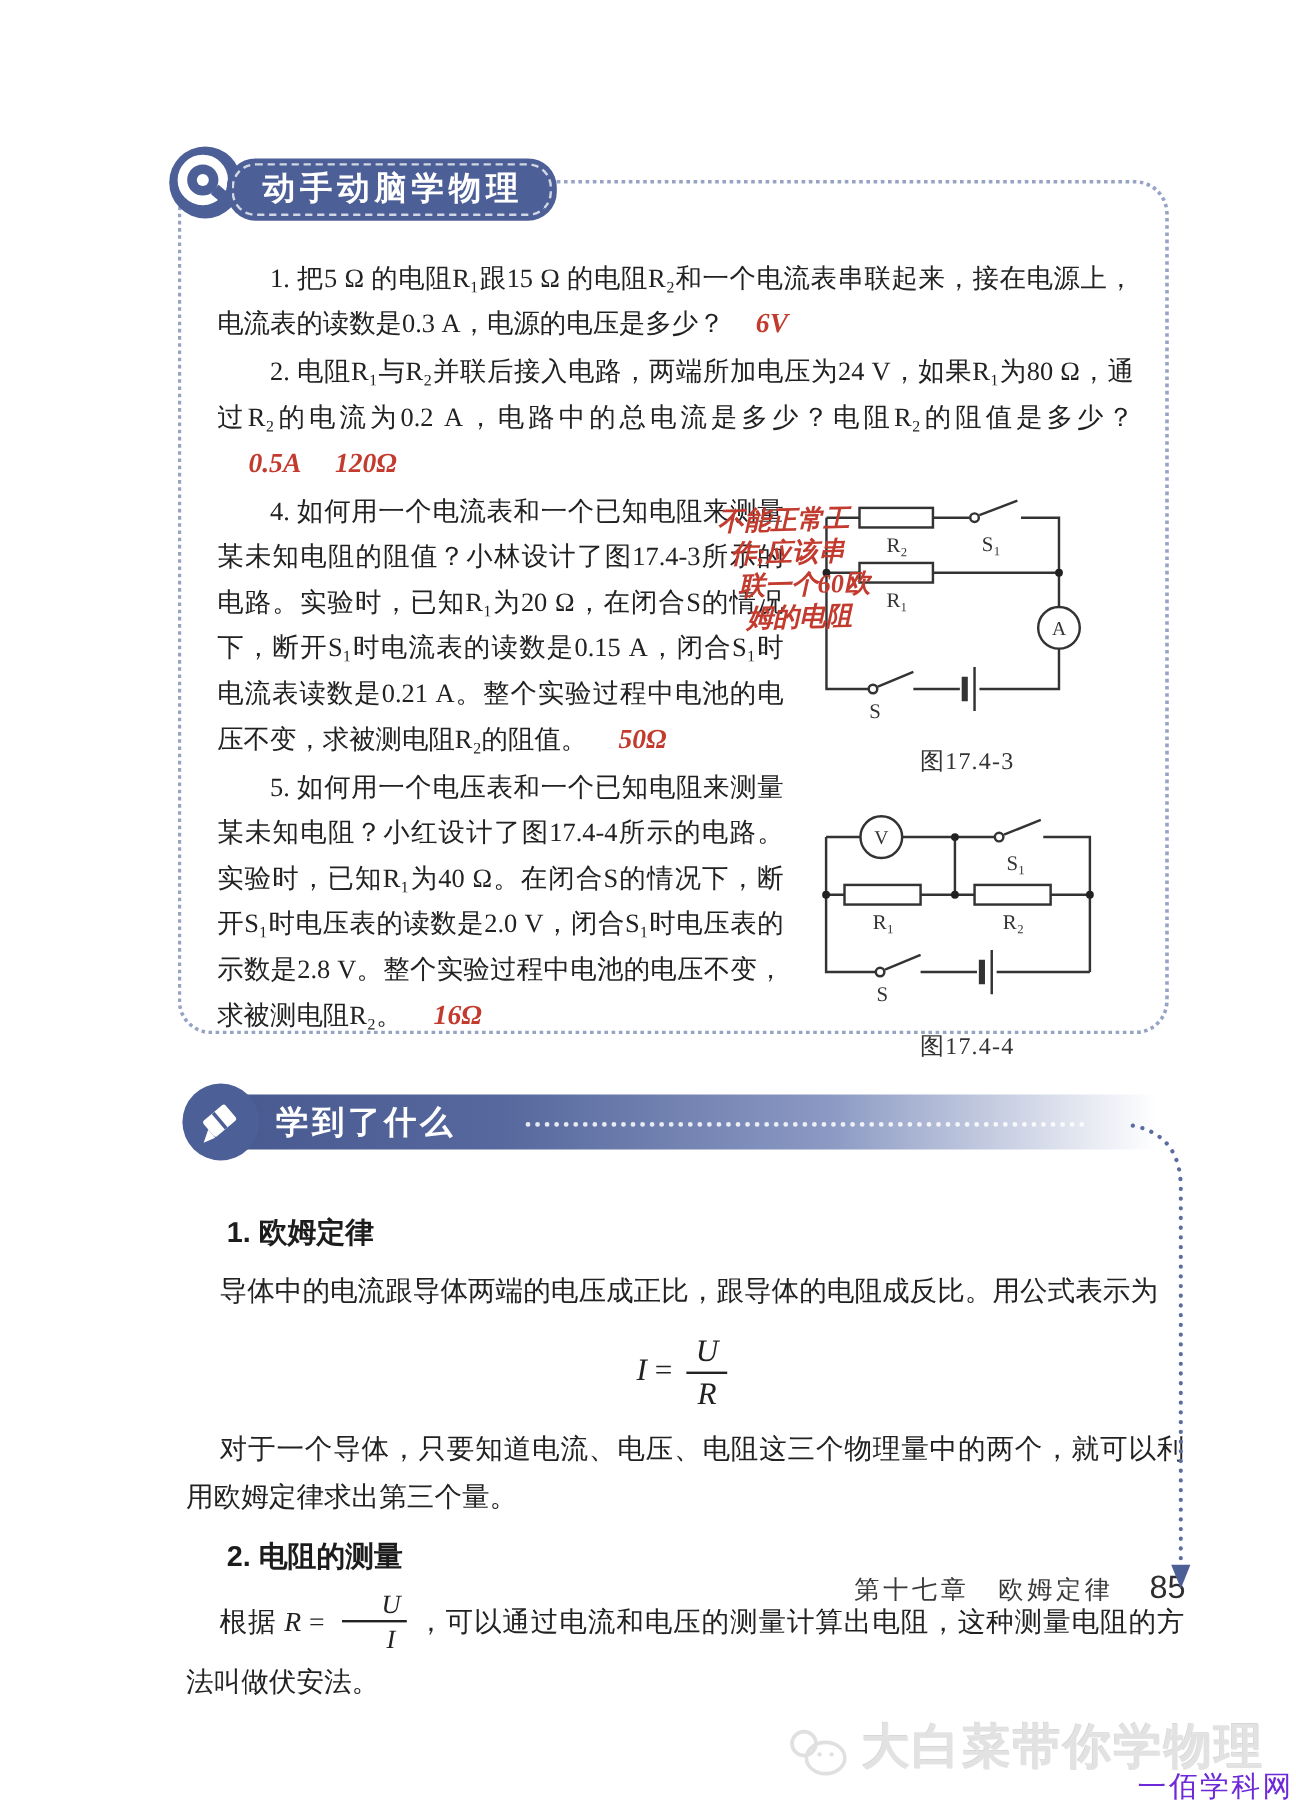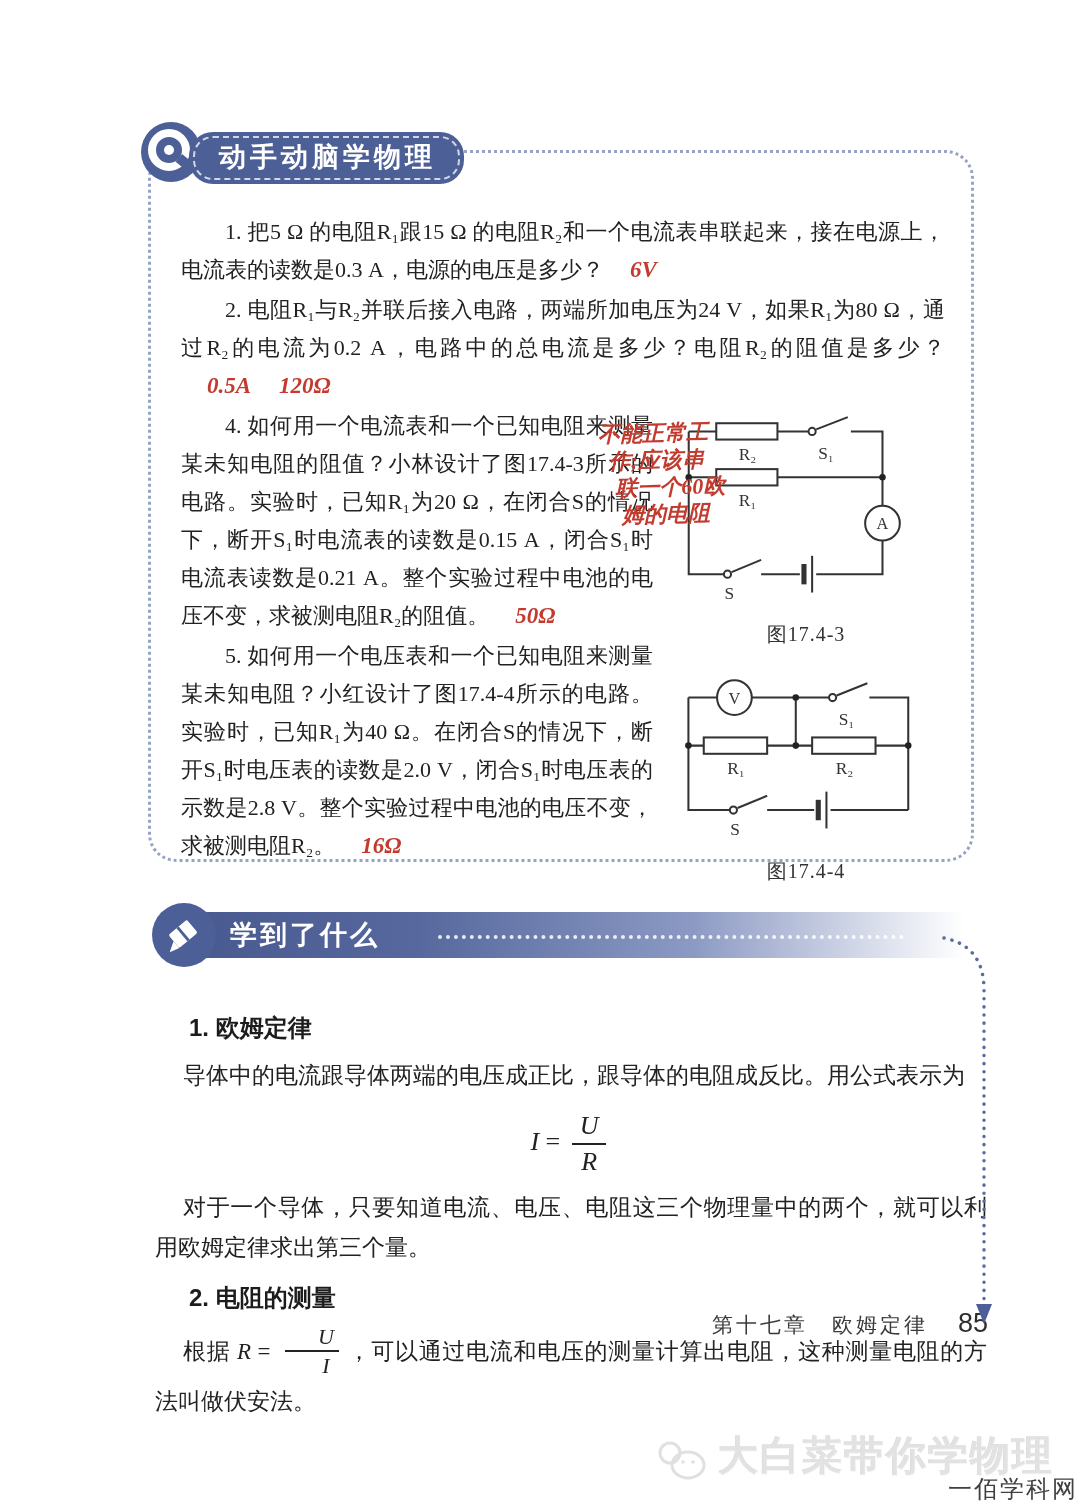--- a/index.html
+++ b/index.html
@@ -62,21 +62,21 @@
 
   
   .footer{position:absolute;top:1308px;right:92px;display:flex;align-items:baseline;color:#3a3a3a;}
   .footer .chap{font-size:21px;letter-spacing:3px;}
   .footer .pg{font-size:27px;margin-left:30px;color:#2e2e2e;font-family:"Liberation Sans",sans-serif;}
   .brand{position:absolute;top:1428px;right:26px;display:flex;align-items:flex-end;
     color:#e2e2e2;font-size:40px;font-weight:bold;letter-spacing:2px;
     font-family:"Liberation Sans","DejaVu Sans",sans-serif;
     text-shadow:0.5px 0.5px 0 #f5f5f5, -0.5px -0.5px 0 #d6d6d6;}
   .brand svg{margin-right:10px;}
-  .site{position:absolute;top:1473px;right:2px;color:#404040;font-size:24px;
+  .site{position:absolute;top:1473px;right:2px;color:#6d28d9;font-size:24px;
     letter-spacing:2px;font-family:Liberation Serif, serif;}
 
   .wire{stroke:#333;stroke-width:2;fill:none;}
   .node{fill:#222;}
   .comp{fill:#fff;stroke:#333;stroke-width:2;}
 </style>
 </head>
 <body>
 
 <div class="page">

